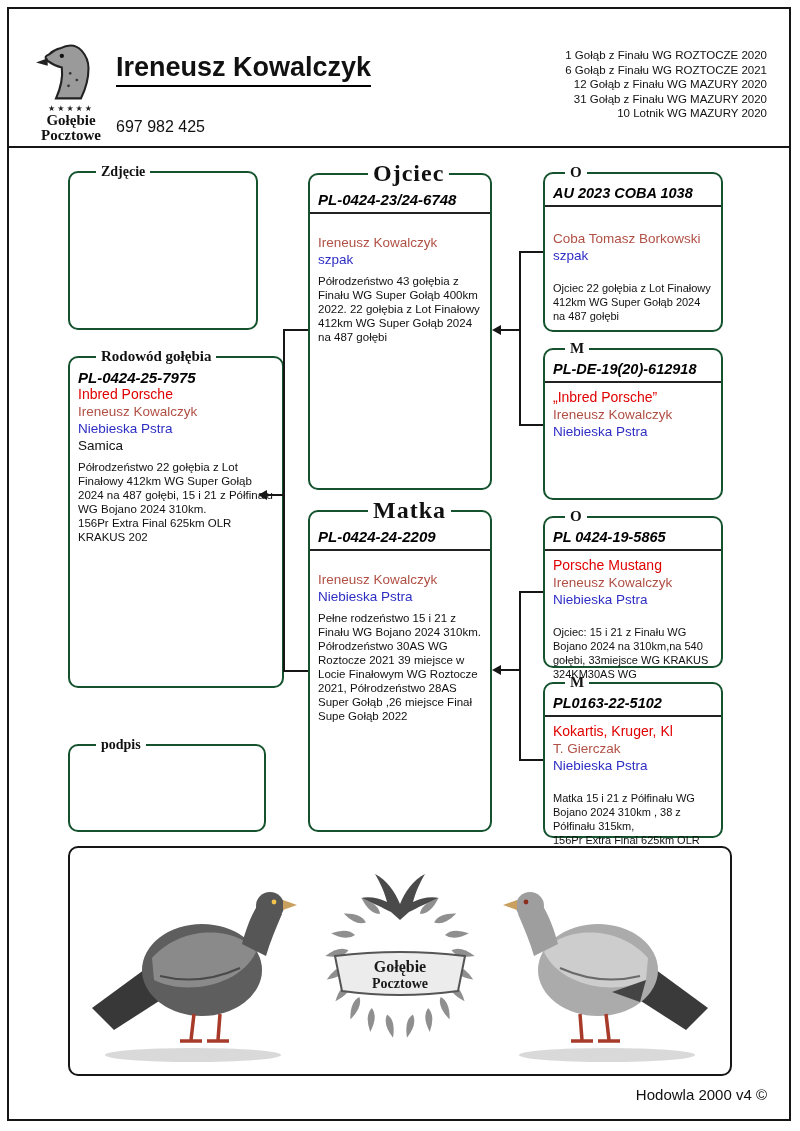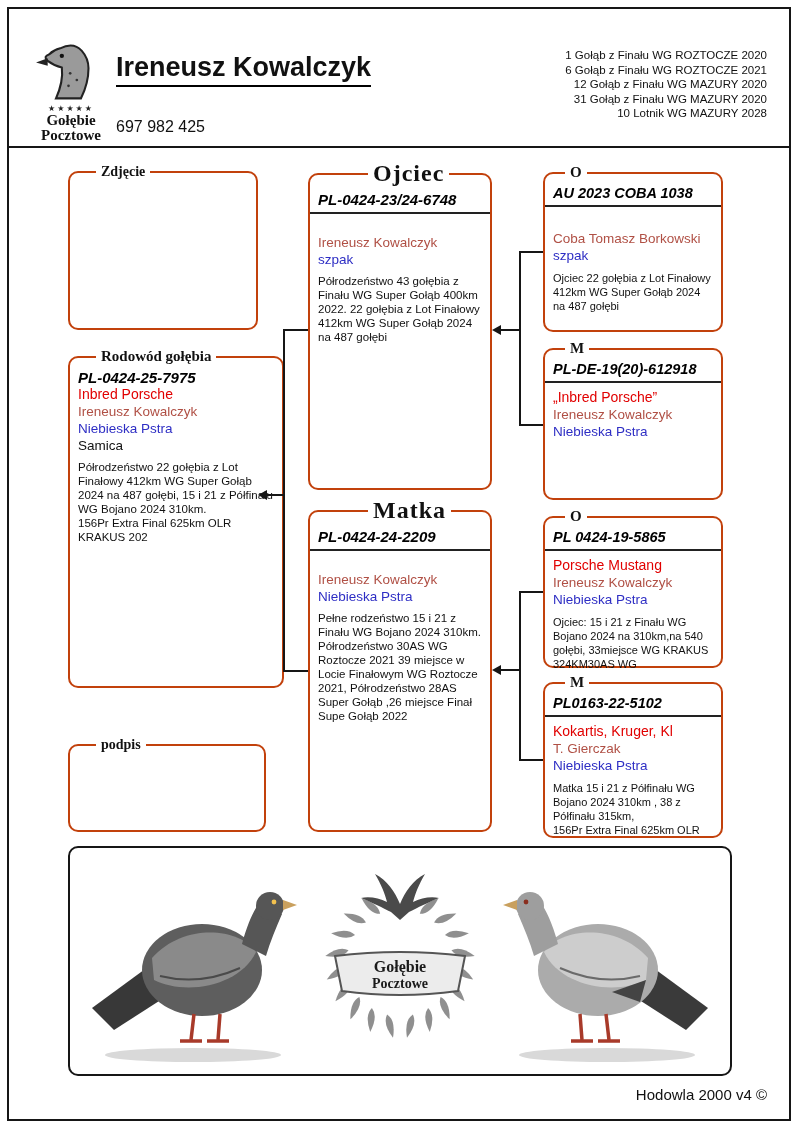--- a/index.html
+++ b/index.html
@@ -11,37 +11,37 @@
   #header-divider{left:7px;top:146px;width:784px;height:2px;background:#161616;}
   
   #logo-wrap{left:28px;top:40px;width:86px;text-align:center;}
   #logo-stars{font-size:8px;letter-spacing:2px;color:#222;line-height:9px;}
   .logo-word{font-family:"Liberation Serif",serif;font-weight:bold;font-size:15px;line-height:15px;color:#111;}
   #fancier-name{left:116px;top:52px;font-size:27px;font-weight:bold;
                 border-bottom:2px solid #000;padding-bottom:2px;}
   #phone{left:116px;top:118px;font-size:16px;}
   #achievements{right:33px;top:48px;text-align:right;font-size:11.5px;line-height:14.5px;}
   
-  fieldset.pbox{position:absolute;margin:0;padding:2px 8px 4px;border:2px solid #c2410c;
+  fieldset.pbox{position:absolute;margin:0;padding:2px 8px 4px;border:2px solid #14532d;
                 border-radius:10px;box-sizing:border-box;background:#fff;}
   legend.lg{font-family:"Liberation Serif",serif;font-weight:bold;padding:0 5px;color:#111;}
   .lg-left{margin-left:18px;font-size:14px;}
   .lg-main{margin-left:18px;font-size:15px;}
   .lg-big{margin-left:50px;font-size:24px;letter-spacing:1px;}
   .lg-sm{margin-left:12px;font-size:15px;}
   .ring{font-weight:bold;font-style:italic;font-size:15px;color:#000;padding-top:2px;}
   .gp .ring{font-size:14.5px;}
   .sep{height:0;border-bottom:2px solid #222;margin:4px -8px 6px;}
   .gap{height:14px;}
   .name{min-height:17px;font-size:14px;color:#e10000;line-height:17px;}
   .owner{font-size:13.5px;color:#b05045;line-height:17px;}
   .colr{font-size:13.5px;color:#2e2ec4;line-height:17px;}
   .sex{font-size:13.5px;color:#111;line-height:17px;}
   .desc{font-size:11.5px;line-height:14px;color:#111;margin-top:6px;white-space:pre-line;}
-  .gp .desc{font-size:11px;margin-top:7px;}
+  .gp .desc{font-size:11px;margin-top:17px;}
   
   .cline{background:#161616;}
   .arrow-left{width:0;height:0;border-top:5px solid transparent;border-bottom:5px solid transparent;
               border-right:9px solid #161616;}
   
   #gallery-box{left:68px;top:846px;width:664px;height:230px;border:2px solid #161616;
                border-radius:10px;box-sizing:border-box;}
   #footer-text{right:33px;top:1086px;font-size:15px;}
   svg text{font-family:"Liberation Serif",serif;}
 </style>
@@ -67,21 +67,21 @@
   </div>
 
   <div class="abs" id="fancier-name">Ireneusz Kowalczyk</div>
   <div class="abs" id="phone">697 982 425</div>
 
   <div class="abs" id="achievements">
     <div>1 Gołąb z Finału WG ROZTOCZE 2020</div>
     <div>6 Gołąb z Finału WG ROZTOCZE 2021</div>
     <div>12 Gołąb z Finału WG MAZURY 2020</div>
     <div>31 Gołąb z Finału WG MAZURY 2020</div>
-    <div>10 Lotnik WG MAZURY 2028</div>
+    <div>10 Lotnik WG MAZURY 2020</div>
   </div>
 
   <div class="abs" id="header-divider"></div>
 
   <fieldset class="pbox" style="left:68px;top:164px;width:190px;height:166px">
     <legend class="lg lg-left">Zdjęcie</legend>
   </fieldset>
 
   <fieldset class="pbox" style="left:68px;top:348px;width:216px;height:340px">
     <legend class="lg lg-main">Rodowód gołębia</legend>

